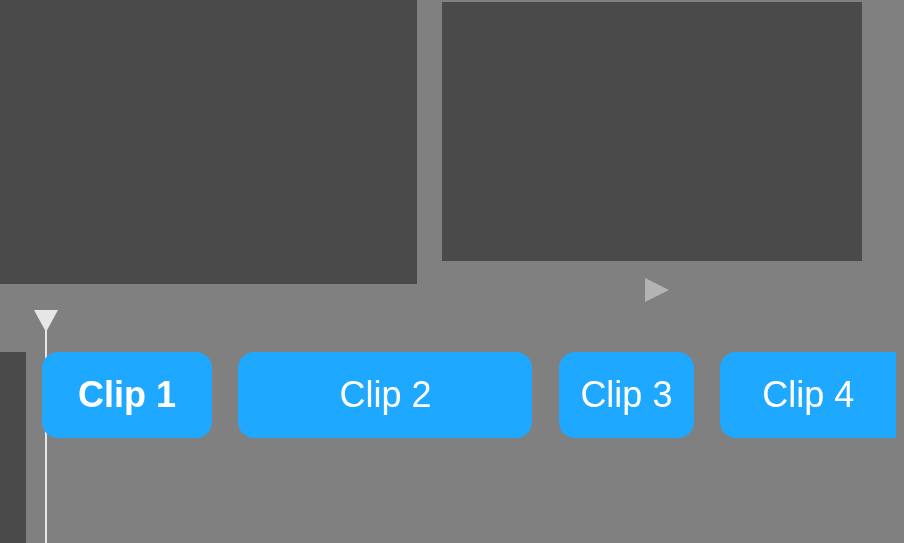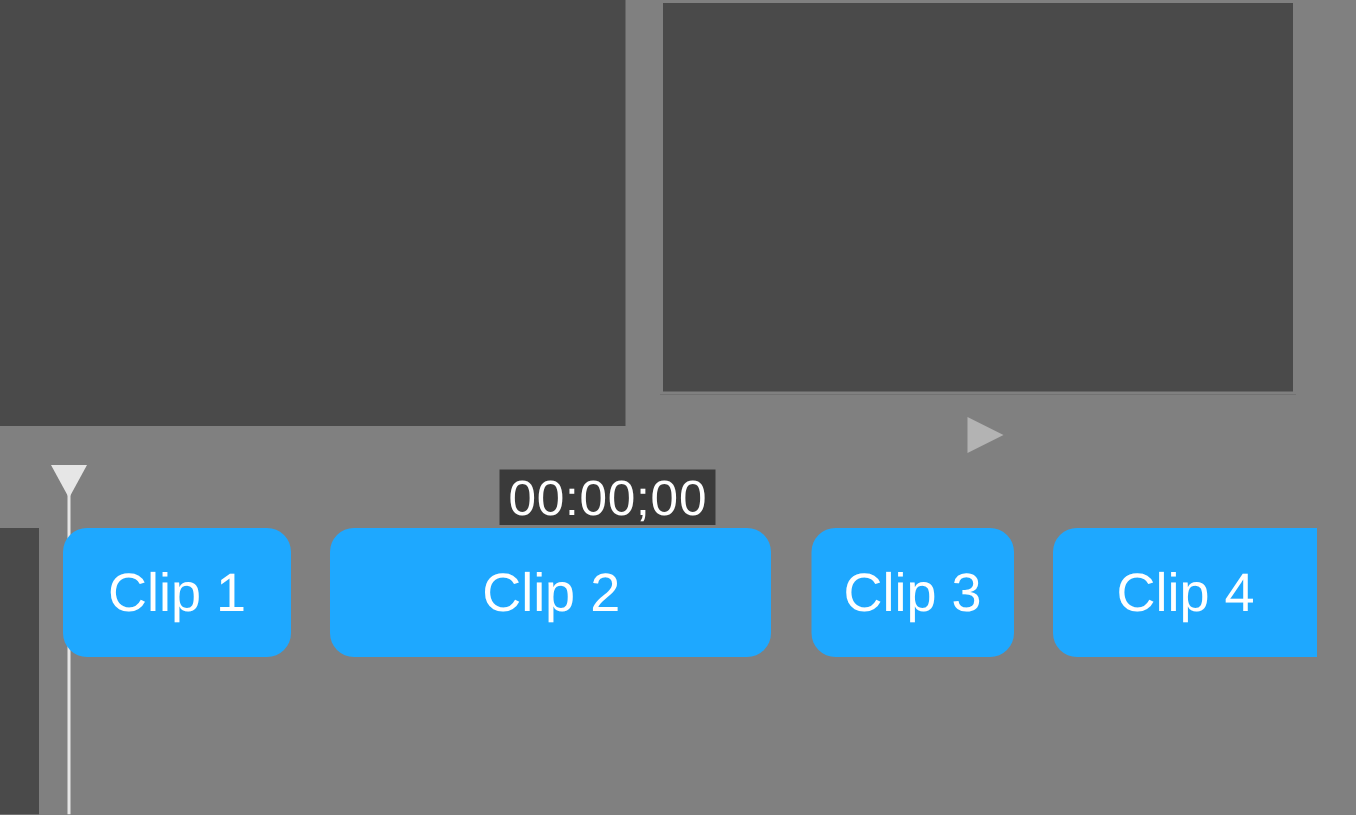--- a/index.html
+++ b/index.html
@@ -102,41 +102,40 @@
       background: #1ea8ff;
       border-radius: 16px;
       color: #ffffff;
       font-size: 36px;
       line-height: 86px;
       text-align: center;
       cursor: grab;
       user-select: none;
     }
     .clip + .clip { margin-left: 22px; }
-    .clip-1 { width: 152px; }
+    .clip-1 { width: 170px; font-weight: bold; }
     .clip-2 { width: 294px; }
     .clip-3 { width: 135px; }
     .clip-4 { width: 176px; border-top-right-radius: 0; border-bottom-right-radius: 0; }
   </style>
 </head>
 <body>
 
 <div class="stage">
 
   <div class="source-monitor"></div>
 
   <div class="program-monitor"></div>
 
   <div class="play-button">
     <svg viewBox="0 0 30 24" width="30" height="24">
       <polygon points="3,0 27,12 3,24" fill="#b3b3b3"></polygon>
     </svg>
   </div>
 
-  <div class="timecode">00:00;00</div>
 
   <div class="left-dark-strip"></div>
 
   <div class="playhead">
     <div class="playhead-head"></div>
     <div class="playhead-line"></div>
   </div>
 
   <div class="timeline-track">
     <div class="clip clip-1">Clip 1</div>

